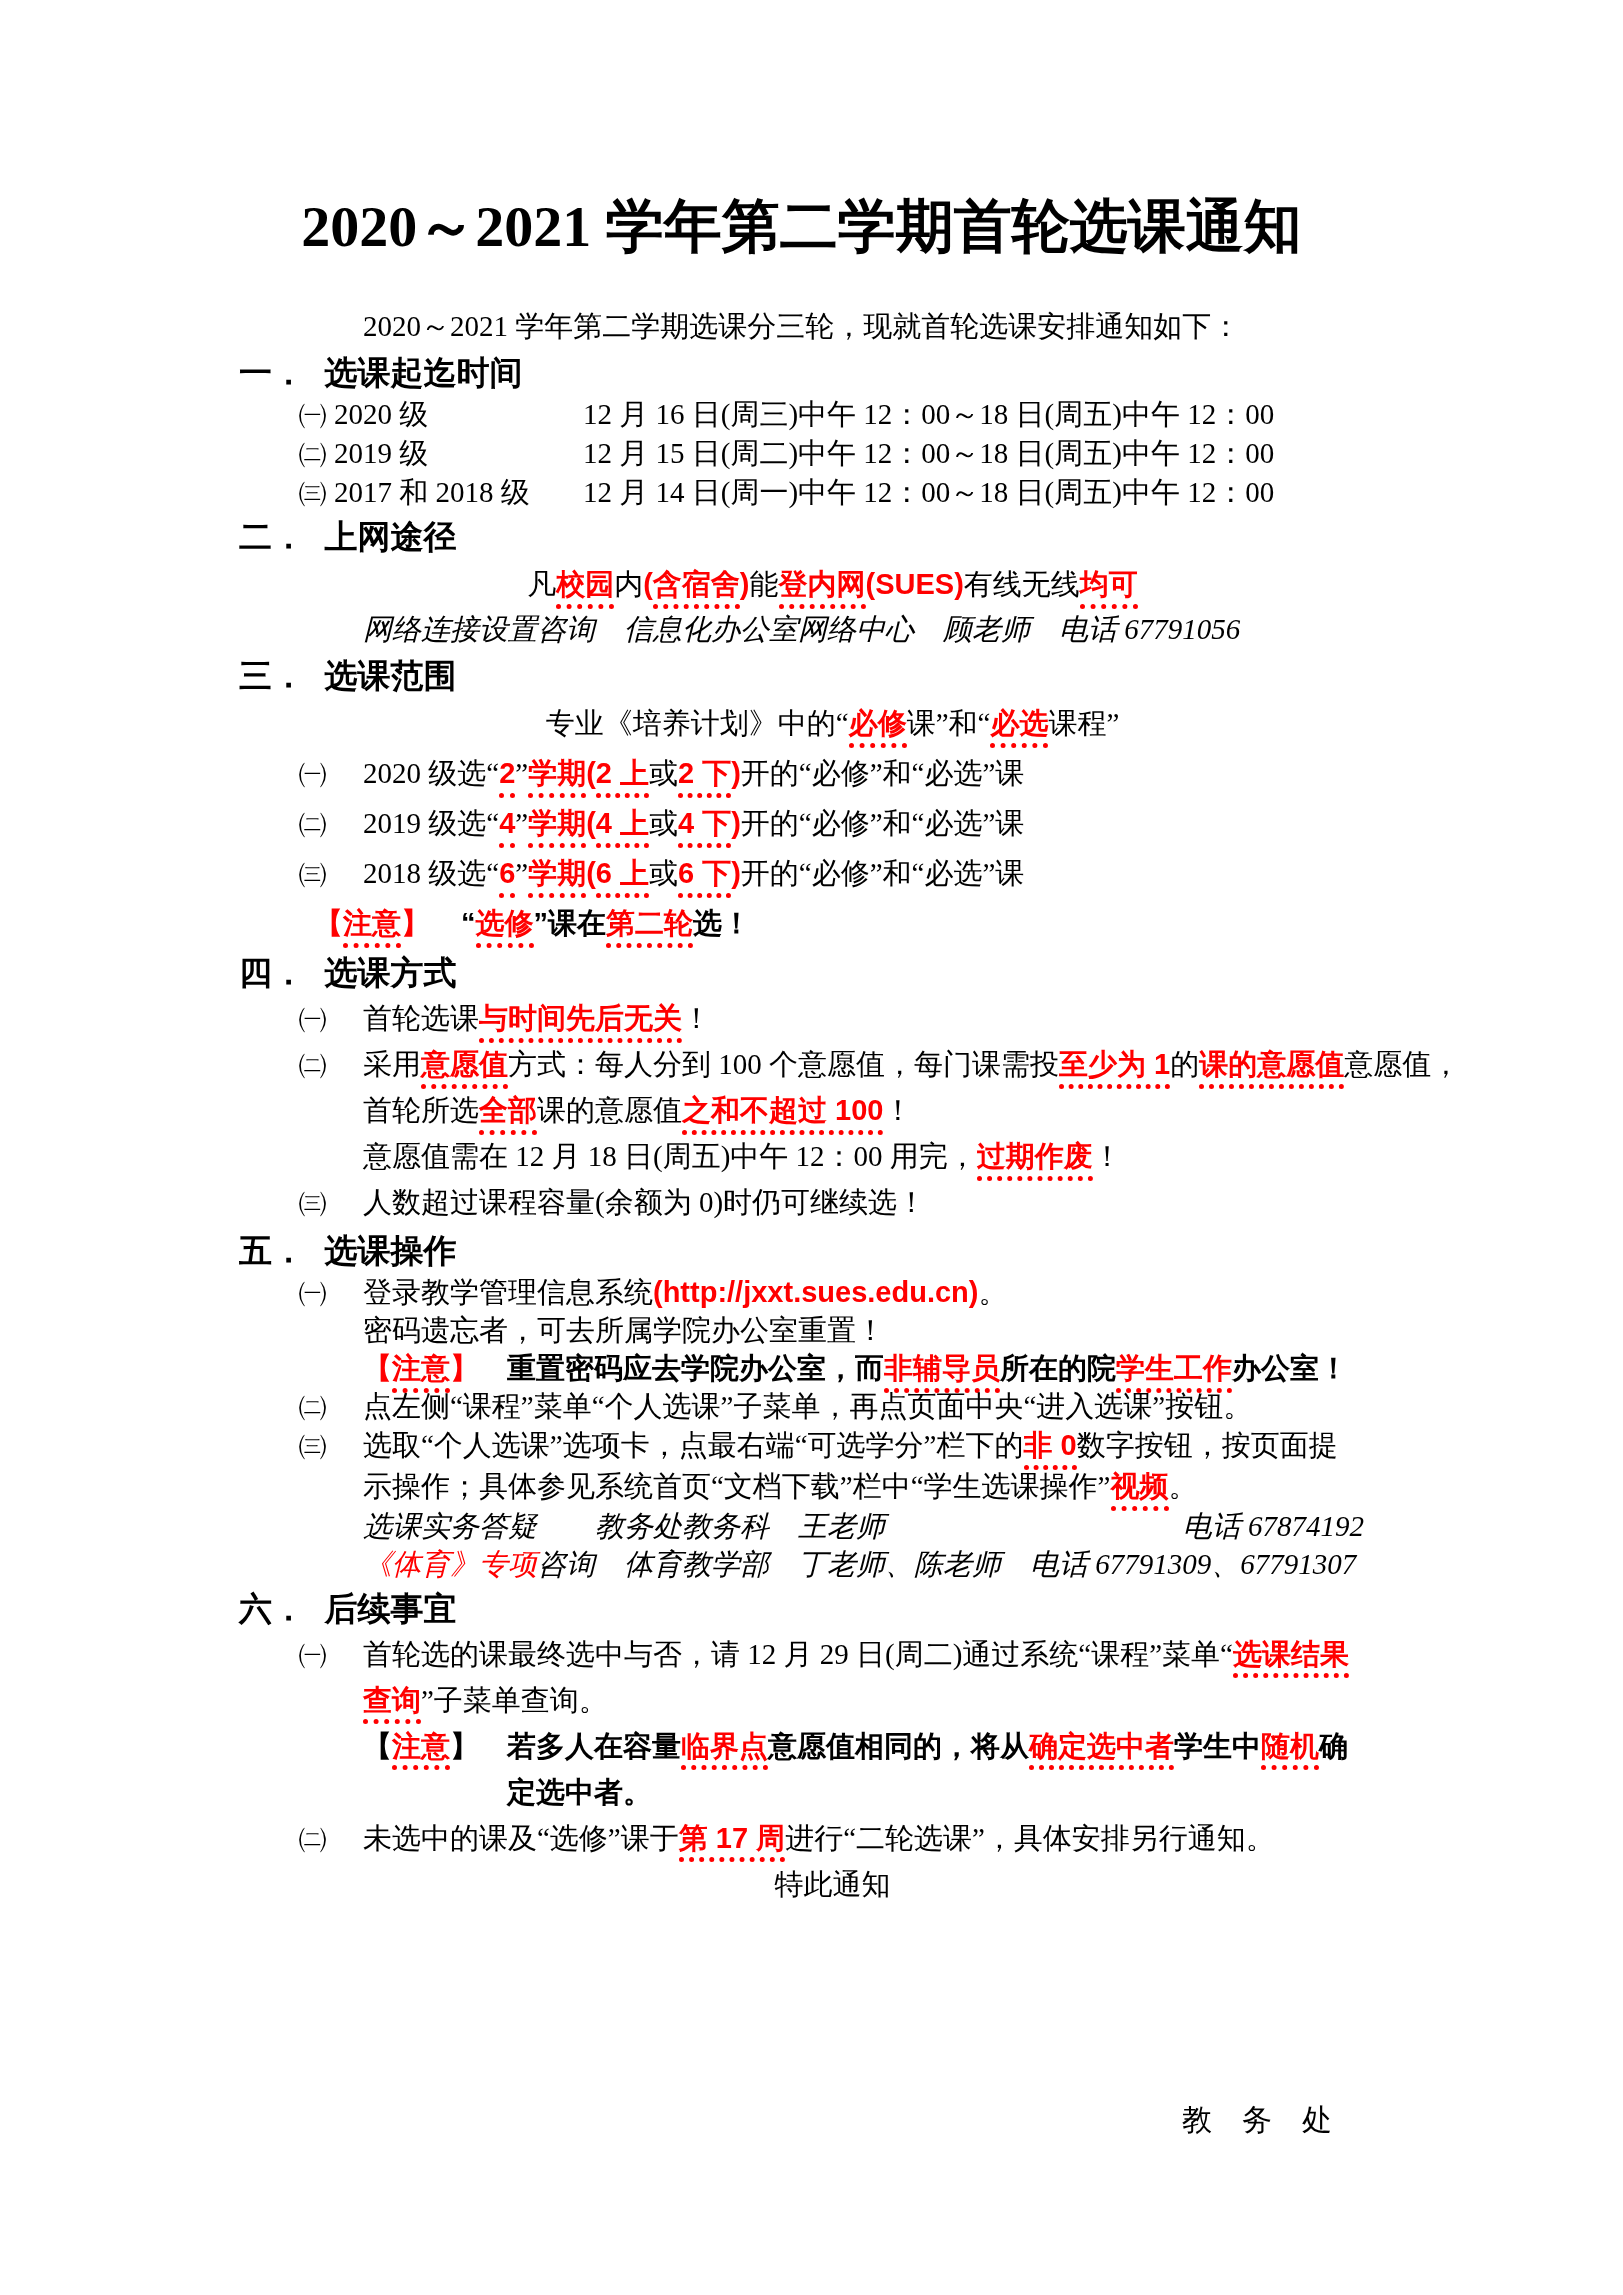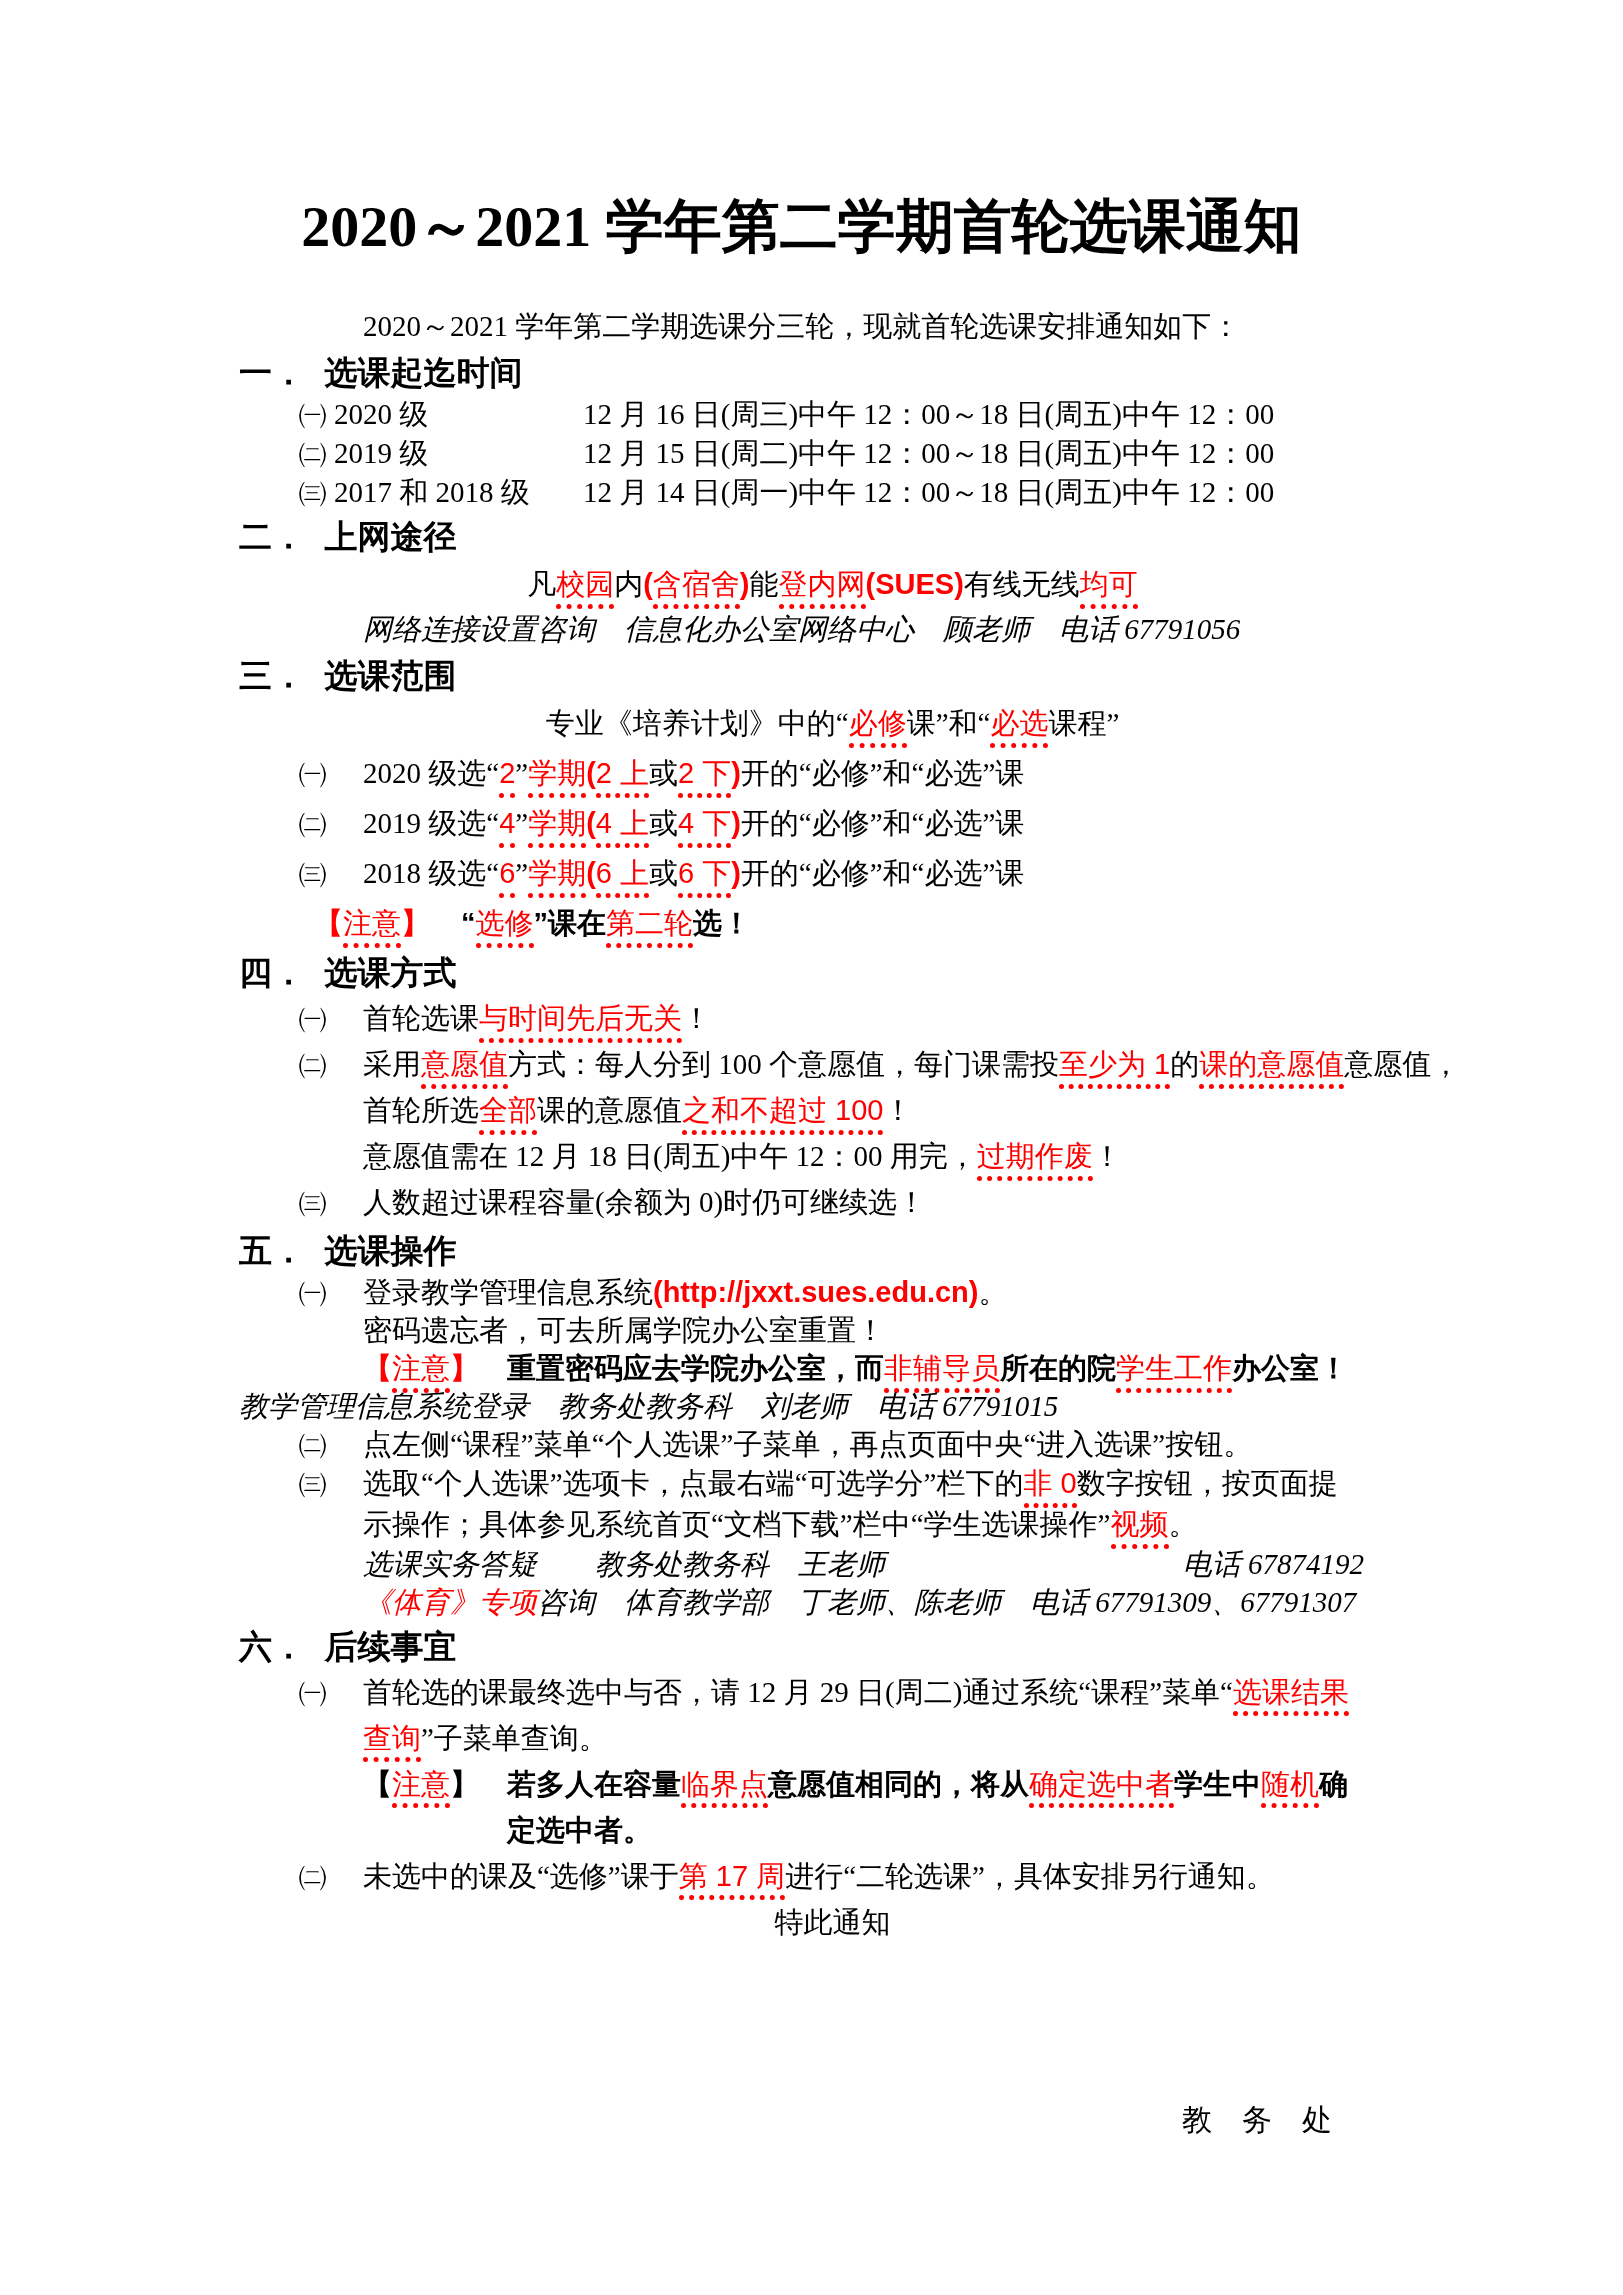--- a/index.html
+++ b/index.html
@@ -42,21 +42,21 @@
   .note3 .nmk{ flex:0 0 147px; }
 
   .contact{ font-style:italic; }
   .contact-flex{ display:flex; }
   .contact-flex .phone{ margin-left:auto; white-space:nowrap; }
 
   
   .r{ }
   .r.p{ }
   .r.em{
-    color:var(--red); font-weight:normal;
+    color:var(--red); font-weight:bold;
     font-family:"Liberation Sans","DejaVu Sans",sans-serif;
     border-bottom:5.2px dotted var(--red); padding-bottom:3.9px;
   }
   .r.red{
     color:var(--red); font-weight:bold;
     font-family:"Liberation Sans","DejaVu Sans",sans-serif;
   }
   .r.b{ font-weight:bold; font-family:"Liberation Sans","DejaVu Sans",sans-serif; }
   .r.k{ font-style:italic; }
   .r.kr{ font-style:italic; color:var(--red); }
@@ -142,21 +142,20 @@
     <span class="mk">㈠</span>
     <div class="itx">
       <div class="nowrap"><span class="r p">登录教学管理信息系统</span><span class="r red">(http://jxxt.sues.edu.cn)</span><span class="r p">。</span></div>
       <div class="nowrap"><span class="r p">密码遗忘者，可去所属学院办公室重置！</span></div>
     </div>
   </div>
   <div class="note lh58 nowrap">
     <span class="nmk"><span class="r red">【</span><span class="r em">注意</span><span class="r red">】</span></span>
     <div class="ntx"><span class="r b">重置密码应去学院办公室，而</span><span class="r em">非辅导员</span><span class="r b">所在的院</span><span class="r em">学生工作</span><span class="r b">办公室！</span></div>
   </div>
-  <p class="ind2 lh58 contact nowrap" style="margin:0">教学管理信息系统登录　教务处教务科　刘老师　电话 67791015</p>
   <div class="item lh58 nowrap">
     <span class="mk">㈡</span>
     <div class="itx"><span class="r p">点左侧“课程”菜单“个人选课”子菜单，再点页面中央“进入选课”按钮。</span></div>
   </div>
   <div class="item lh62">
     <span class="mk">㈢</span>
     <div class="itx">
       <div class="nowrap"><span class="r p">选取“个人选课”选项卡，点最右端“可选学分”栏下的</span><span class="r em">非 0</span><span class="r p">数字按钮，按页面提</span></div>
       <div class="nowrap"><span class="r p">示操作；具体参见系统首页“文档下载”栏中“学生选课操作”</span><span class="r em">视频</span><span class="r p">。</span></div>
     </div>

